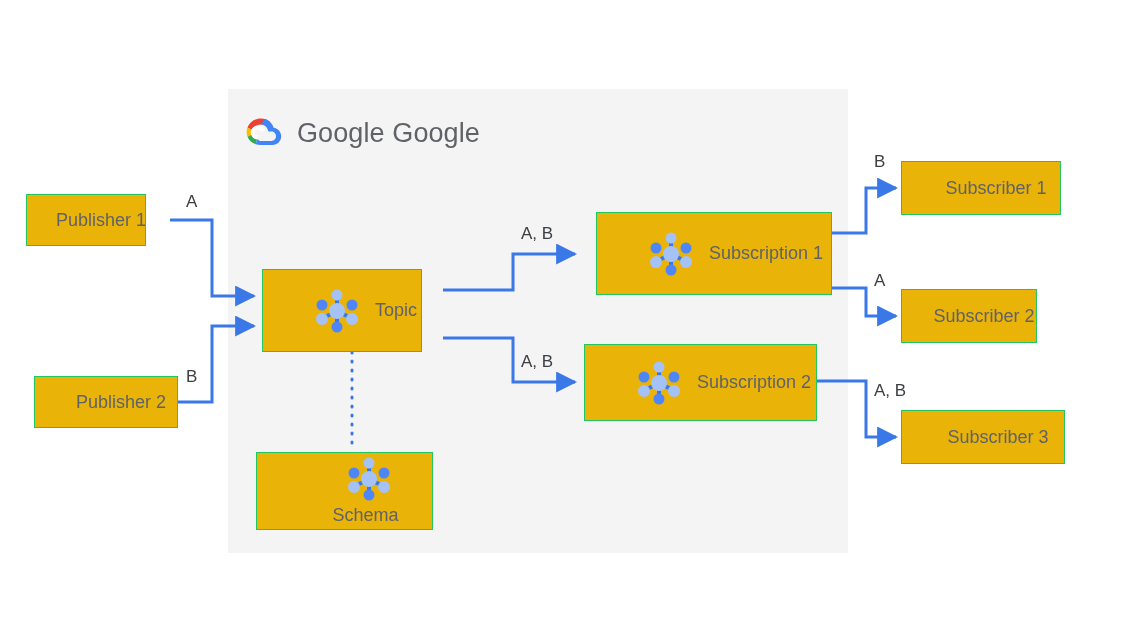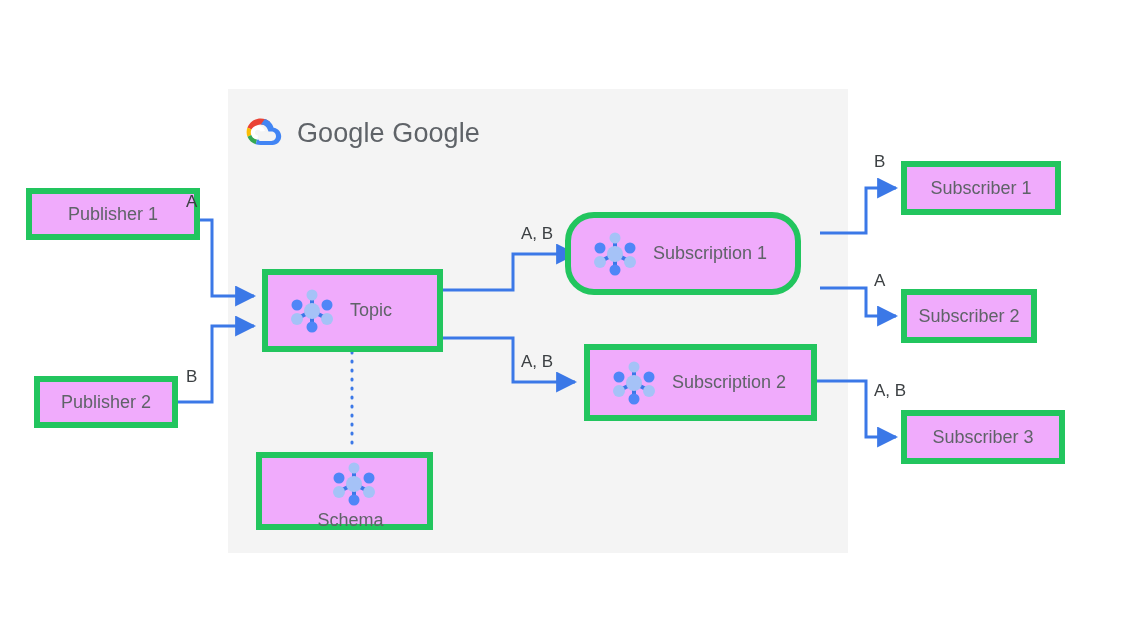--- a/index.html
+++ b/index.html
@@ -38,26 +38,27 @@
     font-size: 27px;
     color: #5f6368;
     letter-spacing: 0.1px;
     white-space: nowrap;
   }
   .brand-text b {
     font-weight: normal;
   }
   .node {
     position: absolute;
-    background: #f0abfc;
-    border: 6px solid #22c55e;
+    background: #eab308;
+    border: 1px solid #22c55e;
     box-sizing: border-box;
     display: flex;
     align-items: center;
     justify-content: center;
+    padding-left: 30px;
   }
   .node.with-icon {
     justify-content: flex-start;
   }
   .node-label {
     font-size: 18px;
     color: #5f6368;
     white-space: nowrap;
   }
   .node.with-icon .node-label {
@@ -120,29 +121,29 @@
 
     <path d="M 352 352 L 352 450" fill="none" stroke="#3b78e7" stroke-width="3" stroke-linecap="round" stroke-dasharray="1 8"></path>
 
     <path d="M 820 233 L 866 233 L 866 188 L 896 188" fill="none" stroke="#3b78e7" stroke-width="3" marker-end="url(#arrowhead)"></path>
 
     <path d="M 820 288 L 866 288 L 866 316 L 896 316" fill="none" stroke="#3b78e7" stroke-width="3" marker-end="url(#arrowhead)"></path>
 
     <path d="M 817 381 L 866 381 L 866 437 L 896 437" fill="none" stroke="#3b78e7" stroke-width="3" marker-end="url(#arrowhead)"></path>
   </svg>
 
-  <div class="node" style="left:26px; top:188px; width:174px; height:52px;">
+  <div class="node" style="left:26px; top:194px; width:120px; height:52px;">
     <span class="node-label">Publisher 1</span>
   </div>
 
   <div class="node" style="left:22px; top:376px; width:144px; height:52px;margin-left:12px;">
     <span class="node-label">Publisher 2</span>
   </div>
 
-  <div class="node with-icon" style="left:262px; top:269px; width:181px; height:83px;text-align:center;">
+  <div class="node with-icon" style="left:262px; top:269px; width:160px; height:83px;text-align:center;">
     <svg class="pubsub-icon" width="52" height="52" viewBox="0 0 52 52">
       <line x1="26" y1="26" x2="26" y2="11" stroke="#3b78e7" stroke-width="4"></line>
       <line x1="26" y1="26" x2="26" y2="41" stroke="#3b78e7" stroke-width="4"></line>
       <line x1="26" y1="26" x2="12" y2="33" stroke="#3b78e7" stroke-width="4"></line>
       <line x1="26" y1="26" x2="40" y2="33" stroke="#3b78e7" stroke-width="4"></line>
       <circle cx="26" cy="26" r="8" fill="#a5c2f7"></circle>
       <circle cx="26" cy="10" r="5.5" fill="#a5c2f7"></circle>
       <circle cx="26" cy="42" r="5.5" fill="#4f86f7"></circle>
       <circle cx="11" cy="20" r="5.5" fill="#4f86f7"></circle>
       <circle cx="41" cy="20" r="5.5" fill="#4f86f7"></circle>
@@ -162,21 +163,21 @@
       <circle cx="26" cy="10" r="5.5" fill="#a5c2f7"></circle>
       <circle cx="26" cy="42" r="5.5" fill="#4f86f7"></circle>
       <circle cx="11" cy="20" r="5.5" fill="#4f86f7"></circle>
       <circle cx="41" cy="20" r="5.5" fill="#4f86f7"></circle>
       <circle cx="11" cy="34" r="6" fill="#a5c2f7"></circle>
       <circle cx="41" cy="34" r="6" fill="#a5c2f7"></circle>
     </svg>
     <span class="node-label">Schema</span>
   </div>
 
-  <div class="node with-icon" style="left:565px; top:212px; width:236px; height:83px;border-radius:29px;">
+  <div class="node with-icon" style="left:596px; top:212px; width:236px; height:83px;">
     <svg class="pubsub-icon" width="52" height="52" viewBox="0 0 52 52">
       <line x1="26" y1="26" x2="26" y2="11" stroke="#3b78e7" stroke-width="4"></line>
       <line x1="26" y1="26" x2="26" y2="41" stroke="#3b78e7" stroke-width="4"></line>
       <line x1="26" y1="26" x2="12" y2="33" stroke="#3b78e7" stroke-width="4"></line>
       <line x1="26" y1="26" x2="40" y2="33" stroke="#3b78e7" stroke-width="4"></line>
       <circle cx="26" cy="26" r="8" fill="#a5c2f7"></circle>
       <circle cx="26" cy="10" r="5.5" fill="#a5c2f7"></circle>
       <circle cx="26" cy="42" r="5.5" fill="#4f86f7"></circle>
       <circle cx="11" cy="20" r="5.5" fill="#4f86f7"></circle>
       <circle cx="41" cy="20" r="5.5" fill="#4f86f7"></circle>

